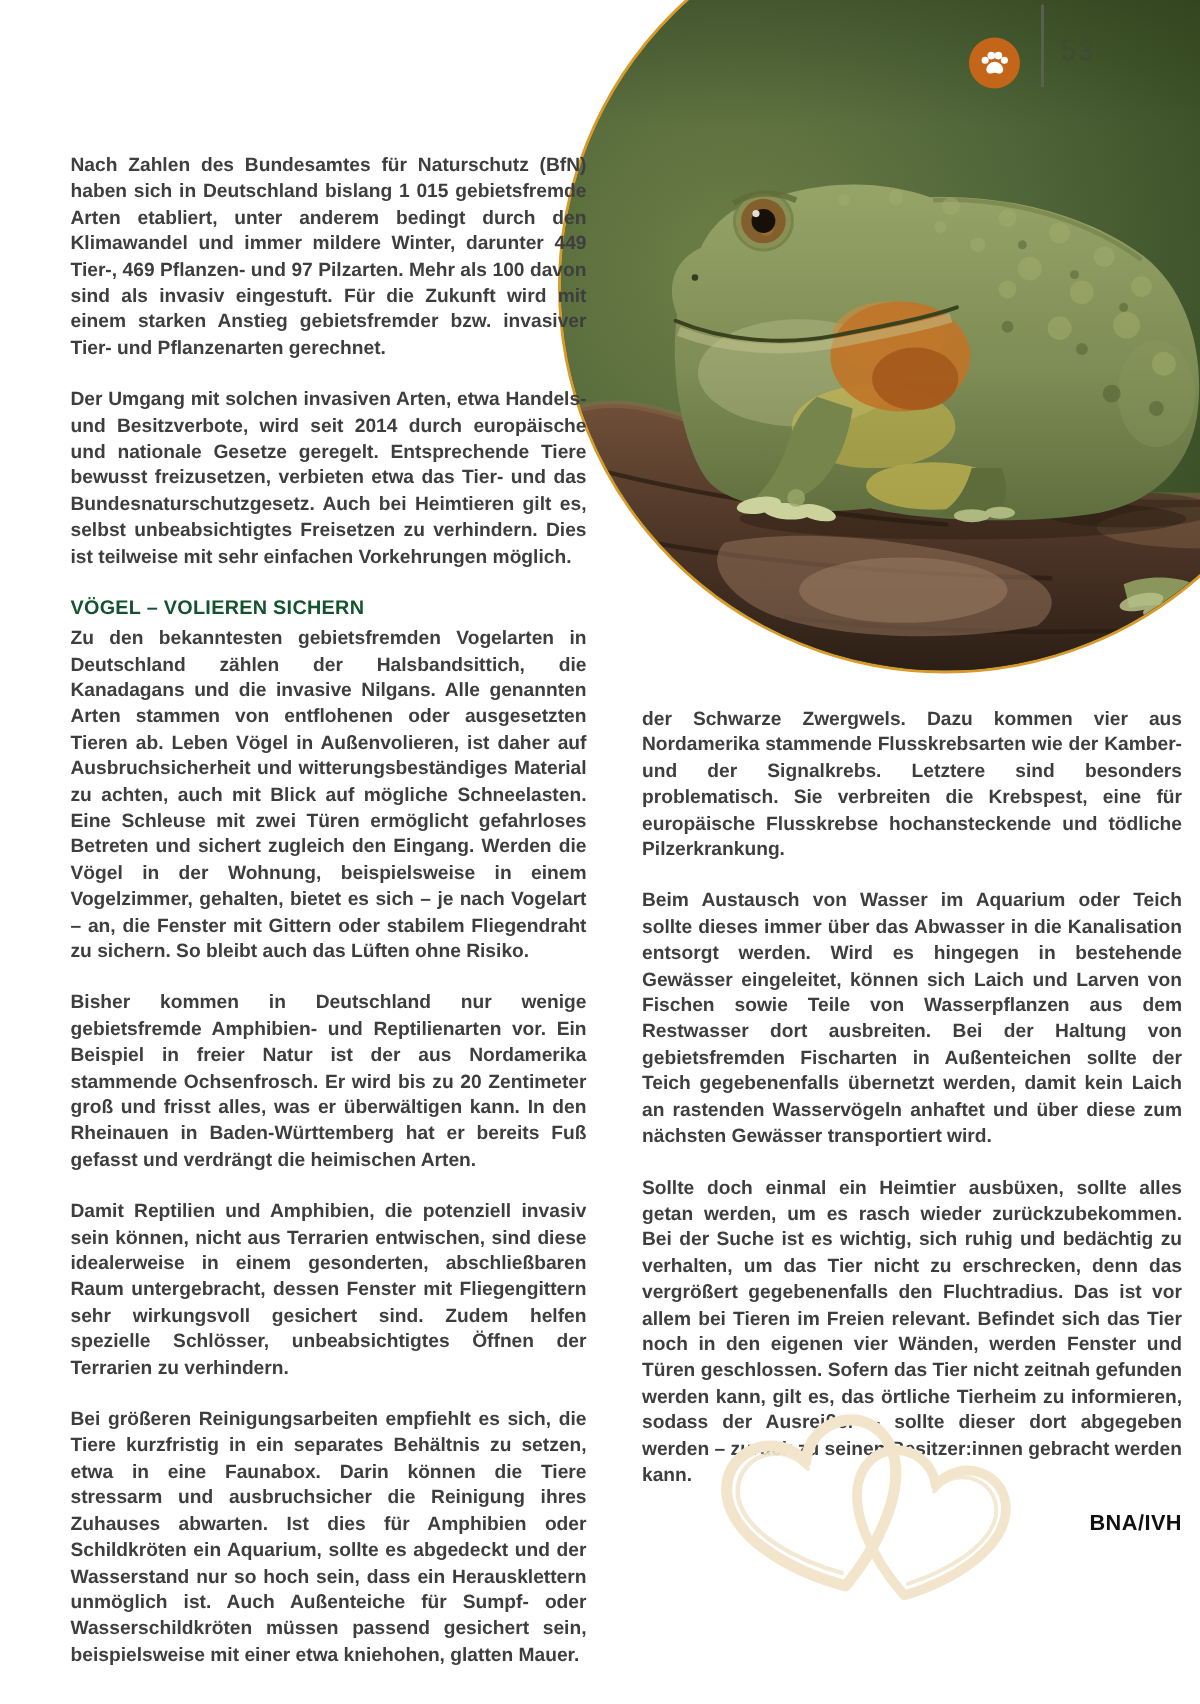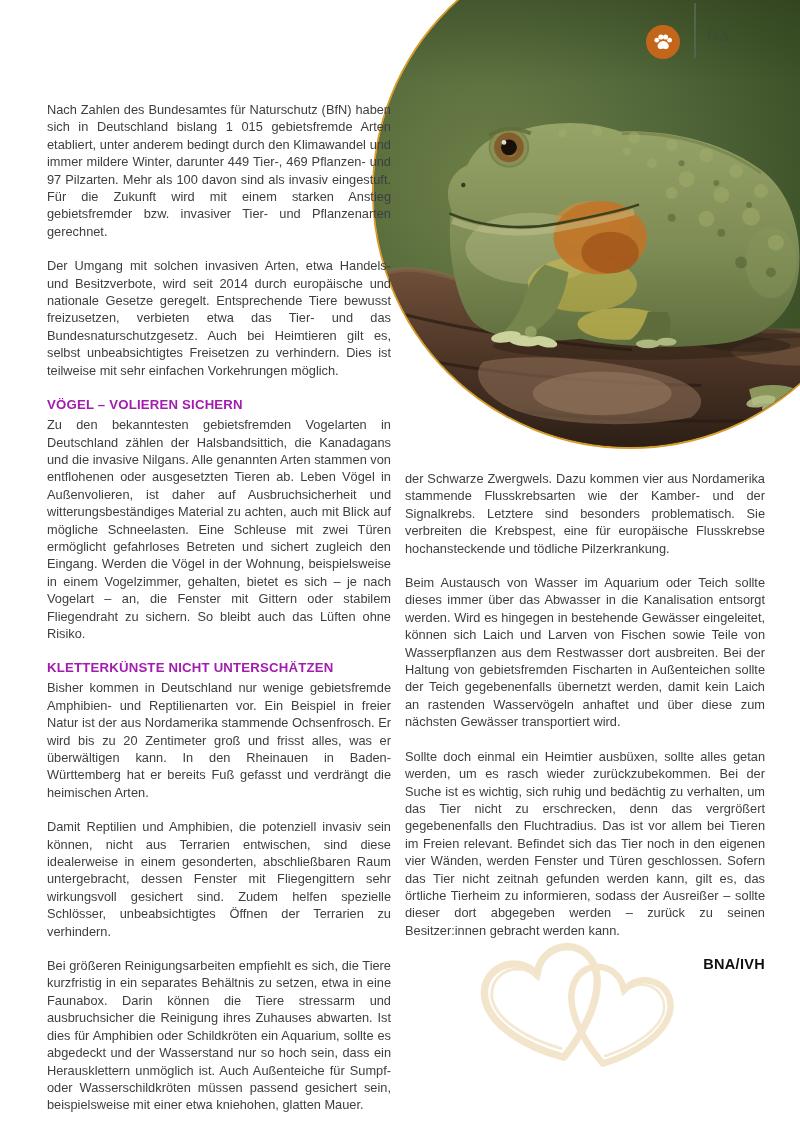--- a/index.html
+++ b/index.html
@@ -41,29 +41,30 @@
   }
   .page-number {
     position:absolute; left:707px; top:24px;
     font-size:19px; letter-spacing:1px;
     color:#3f4a36; opacity:.8; z-index:5;
   }
 
   
   .col { position:absolute; color:#3E3E3E; }
   .col-left  { left:47px;  top:101px; width:344px; }
-  .col-right { left:405px; top:470px; width:360px; }
+  .col-right { left:428px; top:470px; width:360px; }
   .col p {
     font-size:12.8px; line-height:17.4px;
     text-align:justify; hyphens:auto;
     margin:0 0 17px 0;
+    font-weight:bold;
   }
   .head {
     font-size:13.2px; line-height:17px; font-weight:700;
-    color:#a21caf; letter-spacing:.2px; margin:0;
+    color:#14532d; letter-spacing:.2px; margin:0;
   }
   .headwrap { margin:0 0 3px 0; }
   .byline {
     text-align:right; font-weight:700; font-size:14.5px;
     color:#101010; letter-spacing:.3px; margin-top:16px;
   }
 
   
   .hearts { position:absolute; left:460px; top:922px; z-index:1; }
 </style>
@@ -203,21 +204,20 @@
   <div class="page-number">53</div>
 
   <div class="col col-left">
     <p>Nach Zahlen des Bundesamtes für Naturschutz (BfN) haben sich in Deutschland bislang 1 015 gebietsfremde Arten etabliert, unter anderem bedingt durch den Klimawandel und immer mildere Winter, darunter 449 Tier-, 469 Pflanzen- und 97 Pilzarten. Mehr als 100 davon sind als invasiv eingestuft. Für die Zukunft wird mit einem starken Anstieg gebietsfremder bzw. invasiver Tier- und Pflanzenarten gerechnet.</p>
     <p>Der Umgang mit solchen invasiven Arten, etwa Handels- und Besitzverbote, wird seit 2014 durch europäische und nationale Gesetze geregelt. Entsprechende Tiere bewusst freizusetzen, verbieten etwa das Tier- und das Bundesnaturschutzgesetz. Auch bei Heimtieren gilt es, selbst unbeabsichtigtes Freisetzen zu verhindern. Dies ist teilweise mit sehr einfachen Vorkehrungen möglich.</p>
     <div class="headwrap">
       <h3 class="head">VÖGEL – VOLIEREN SICHERN</h3>
     </div>
     <p>Zu den bekanntesten gebietsfremden Vogelarten in Deutschland zählen der Halsbandsittich, die Kanadagans und die invasive Nilgans. Alle genannten Arten stammen von entflohenen oder ausgesetzten Tieren ab. Leben Vögel in Außenvolieren, ist daher auf Ausbruchsicherheit und witterungsbeständiges Material zu achten, auch mit Blick auf mögliche Schneelasten. Eine Schleuse mit zwei Türen ermöglicht gefahrloses Betreten und sichert zugleich den Eingang. Werden die Vögel in der Wohnung, beispielsweise in einem Vogelzimmer, gehalten, bietet es sich – je nach Vogelart – an, die Fenster mit Gittern oder stabilem Fliegendraht zu sichern. So bleibt auch das Lüften ohne Risiko.</p>
     <div class="headwrap">
-      <h3 class="head">KLETTERKÜNSTE NICHT UNTERSCHÄTZEN</h3>
     </div>
     <p>Bisher kommen in Deutschland nur wenige gebietsfremde Amphibien- und Reptilienarten vor. Ein Beispiel in freier Natur ist der aus Nordamerika stammende Ochsenfrosch. Er wird bis zu 20 Zentimeter groß und frisst alles, was er überwältigen kann. In den Rheinauen in Baden-Württemberg hat er bereits Fuß gefasst und verdrängt die heimischen Arten.</p>
     <p>Damit Reptilien und Amphibien, die potenziell invasiv sein können, nicht aus Terrarien entwischen, sind diese idealerweise in einem gesonderten, abschließbaren Raum untergebracht, dessen Fenster mit Fliegengittern sehr wirkungsvoll gesichert sind. Zudem helfen spezielle Schlösser, unbeabsichtigtes Öffnen der Terrarien zu verhindern.</p>
     <p>Bei größeren Reinigungsarbeiten empfiehlt es sich, die Tiere kurzfristig in ein separates Behältnis zu setzen, etwa in eine Faunabox. Darin können die Tiere stressarm und ausbruchsicher die Reinigung ihres Zuhauses abwarten. Ist dies für Amphibien oder Schildkröten ein Aquarium, sollte es abgedeckt und der Wasserstand nur so hoch sein, dass ein Herausklettern unmöglich ist. Auch Außenteiche für Sumpf- oder Wasserschildkröten müssen passend gesichert sein, beispielsweise mit einer etwa kniehohen, glatten Mauer.</p>
 
   </div>
 
   <div class="col col-right">
     <p>der Schwarze Zwergwels. Dazu kommen vier aus Nordamerika stammende Flusskrebsarten wie der Kamber- und der Signalkrebs. Letztere sind besonders problematisch. Sie verbreiten die Krebspest, eine für europäische Flusskrebse hochansteckende und tödliche Pilzerkrankung.</p>
     <p>Beim Austausch von Wasser im Aquarium oder Teich sollte dieses immer über das Abwasser in die Kanalisation entsorgt werden. Wird es hingegen in bestehende Gewässer eingeleitet, können sich Laich und Larven von Fischen sowie Teile von Wasserpflanzen aus dem Restwasser dort ausbreiten. Bei der Haltung von gebietsfremden Fischarten in Außenteichen sollte der Teich gegebenenfalls übernetzt werden, damit kein Laich an rastenden Wasservögeln anhaftet und über diese zum nächsten Gewässer transportiert wird.</p>

